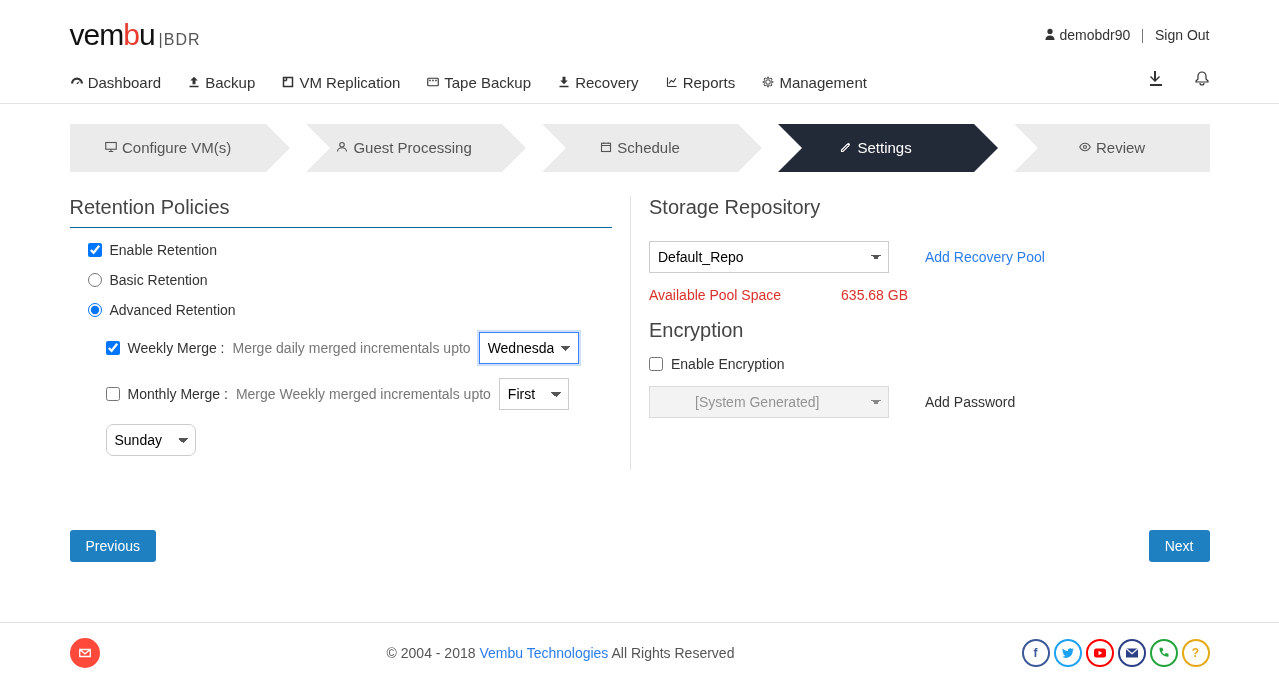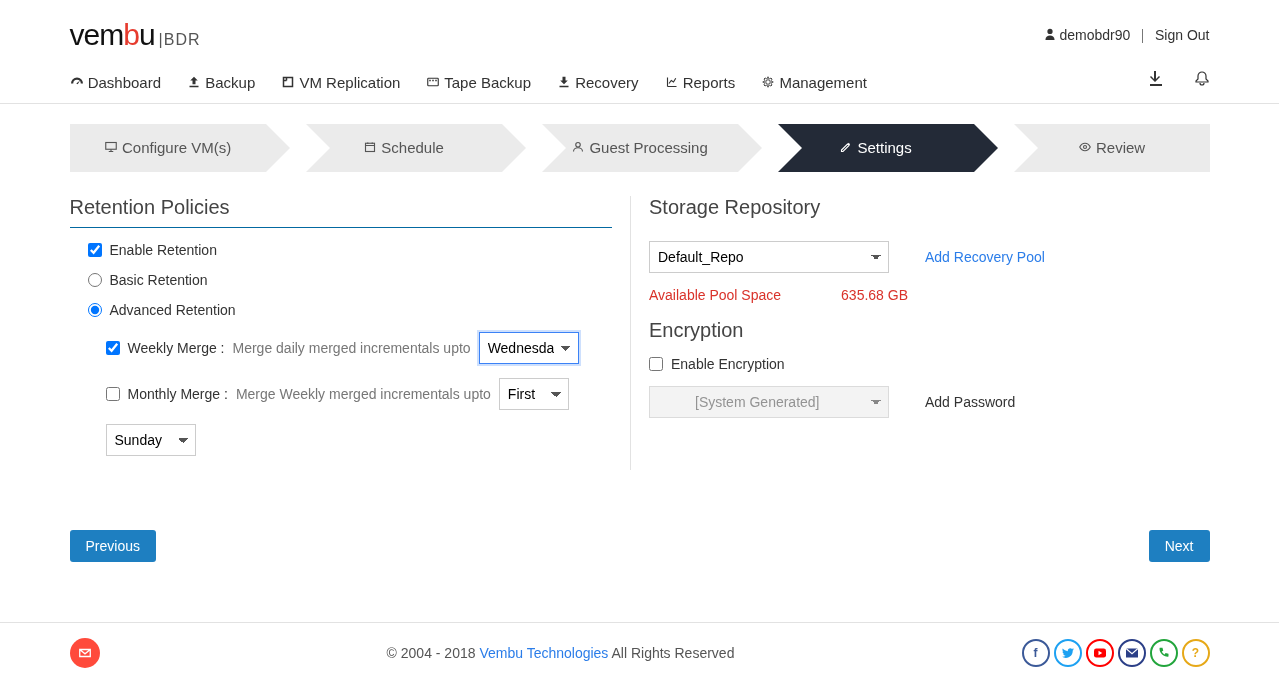--- a/index.html
+++ b/index.html
@@ -36,21 +36,21 @@
   .row{margin:14px 0;display:flex;align-items:center;gap:8px;flex-wrap:wrap;}
   .indent{margin-left:18px;}
   .indent2{margin-left:36px;}
   .muted{color:#777;}
   select{height:32px;border:1px solid #ccc;background:#fff;padding:0 24px 0 8px;font-size:14px;appearance:none;-webkit-appearance:none;background-image:linear-gradient(45deg,transparent 50%,#555 50%),linear-gradient(135deg,#555 50%,transparent 50%);background-position:right 12px center,right 7px center;background-size:5px 5px,5px 5px;background-repeat:no-repeat;}
   select.focus{border:1px solid #3b82f6;box-shadow:0 0 0 2px rgba(59,130,246,.25);}
   select.wide{width:240px;}
   select.disabled{background-color:#eee;color:#666;padding-left:45px;}
   select.day{width:100px;}
   select.week{width:70px;}
-  select.day2{width:90px;}
+  select.day2{width:90px;border-radius:7px;}
   .link{color:#2b7de9;cursor:pointer;}
   .red{color:#d9322a;}
   .pool-row{display:flex;gap:60px;margin-top:8px;}
   .btn{display:inline-block;padding:8px 16px;border-radius:3px;color:#fff;background:#1e7fc1;border:none;font-size:14px;cursor:pointer;}
   .nav-buttons{display:flex;justify-content:space-between;margin-top:60px;}
   
   .footer{border-top:1px solid #e2e2e2;margin-top:40px;background:#fff;}
   .footer-inner{max-width:1140px;margin:0 auto;display:flex;align-items:center;justify-content:space-between;height:60px;}
   .envelope-badge{width:30px;height:30px;border-radius:50%;background:#ff4a3b;color:#fff;display:flex;align-items:center;justify-content:center;}
   .copyright{color:#555;font-size:14px;}
@@ -129,32 +129,32 @@
 
     <div class="wizard">
       <div class="step">
         <svg width="14" height="12" viewBox="0 0 16 16" fill="none" stroke="#555" stroke-width="1.5">
             <rect x="1" y="2" width="14" height="9"></rect>
             <path d="M5 14h6M8 11v3"></path>
           </svg>
         <span>Configure VM(s)</span>
       </div>
       <div class="step">
+        <svg width="14" height="12" viewBox="0 0 16 16" fill="#555">
+            <circle cx="8" cy="5" r="3" fill="none" stroke="#555" stroke-width="1.5"></circle>
+            <path d="M2 14c0-3 3-5 6-5s6 2 6 5" fill="none" stroke="#555" stroke-width="1.5"></path>
+          </svg>
+        <span>Guest Processing</span>
+      </div>
+      <div class="step">
         <svg width="14" height="12" viewBox="0 0 16 16" fill="none" stroke="#555" stroke-width="1.5">
             <rect x="2" y="3" width="12" height="11"></rect>
             <path d="M2 6h12M5 2v2M11 2v2"></path>
           </svg>
         <span>Schedule</span>
-      </div>
-      <div class="step">
-        <svg width="14" height="12" viewBox="0 0 16 16" fill="#555">
-            <circle cx="8" cy="5" r="3" fill="none" stroke="#555" stroke-width="1.5"></circle>
-            <path d="M2 14c0-3 3-5 6-5s6 2 6 5" fill="none" stroke="#555" stroke-width="1.5"></path>
-          </svg>
-        <span>Guest Processing</span>
       </div>
       <div class="step active">
         <svg width="14" height="12" viewBox="0 0 16 16" fill="none" stroke="#fff" stroke-width="1.5">
             <path d="M2 12l8-8 2 2-8 8H2v-2zM11 3l2 2"></path>
           </svg>
         <span>Settings</span>
       </div>
       <div class="step">
         <svg width="14" height="12" viewBox="0 0 16 16" fill="none" stroke="#555" stroke-width="1.5">
             <path d="M1 8s2.5-5 7-5 7 5 7 5-2.5 5-7 5-7-5-7-5z"></path>

